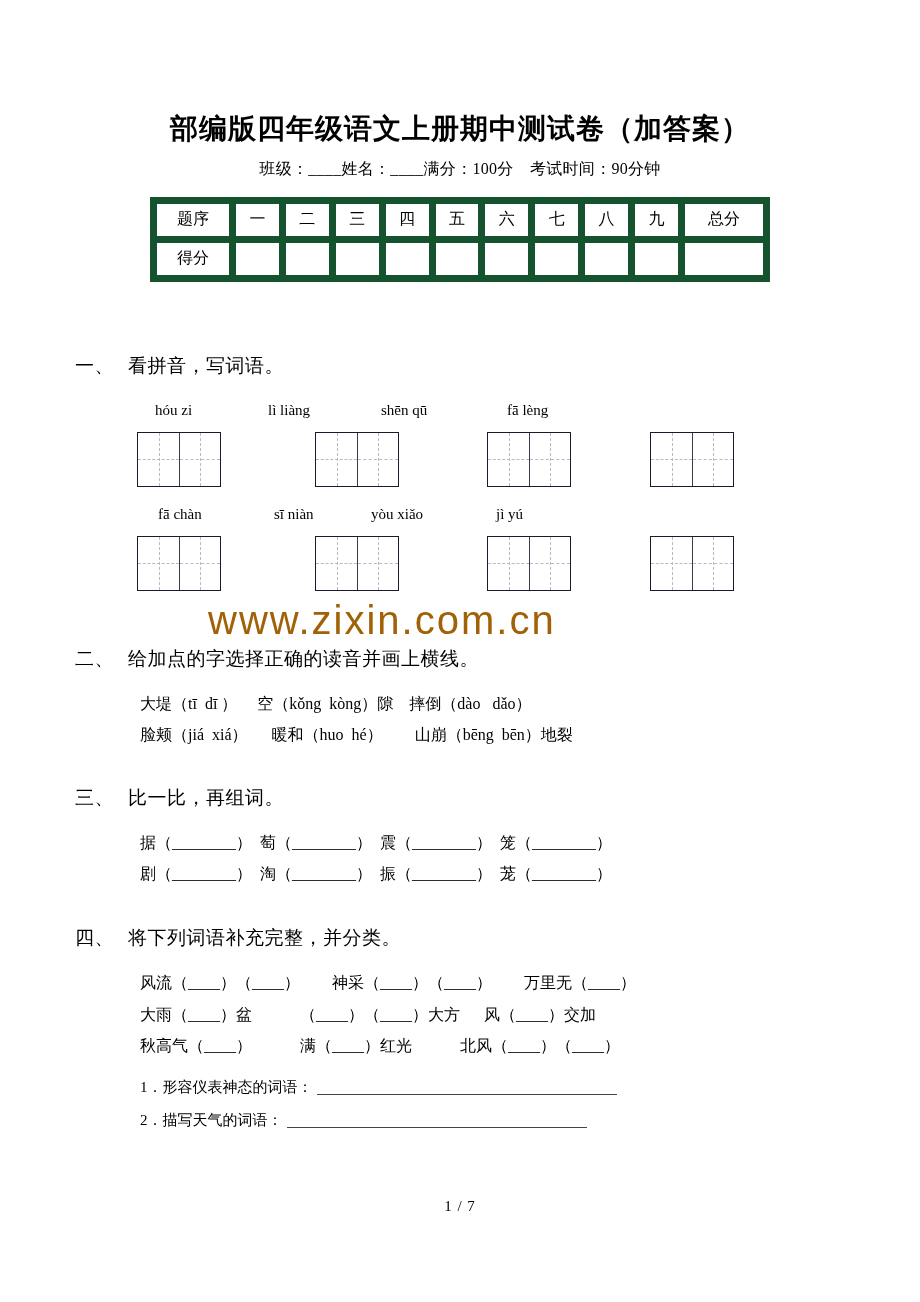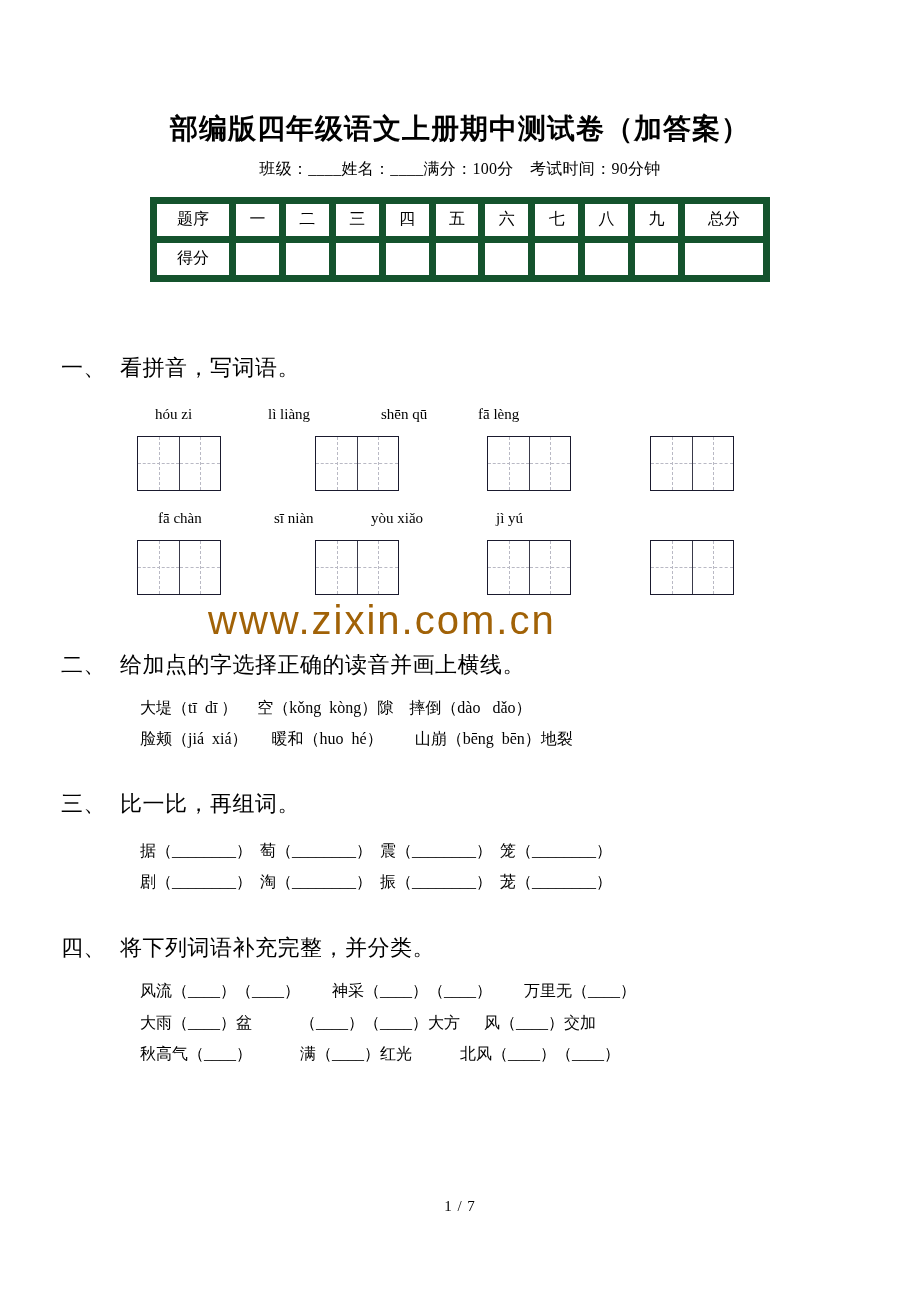--- a/index.html
+++ b/index.html
@@ -76,22 +76,22 @@
     vertical-align: middle;
     font-size: 16px;
     padding: 0;
   }
   table.score-table td.label-col { width: 72px; }
   table.score-table td.total-col { width: 78px; }
 
   
   .section { margin: 0 0 0 0; }
   .section-heading {
-    font-size: 22px;
-    margin: 2px;
+    font-size: 19px;
+    margin: 16px;
     padding-left: 59px;
     letter-spacing: 0.5px;
   }
   .section-heading .num { margin-right: 14px; }
 
   .q-line {
     font-size: 16px;
     padding-left: 140px;
     line-height: 1.95;
     white-space: pre;
@@ -223,21 +223,21 @@
 
     <div class="section" style="margin-top:71px;">
       <p class="section-heading">
         <span class="num">一、</span><span>看拼音，写词语。</span>
       </p>
 
       <div class="pinyin-row" style="margin-top:23px;">
         <span style="left:155px;">hóu zi</span>
         <span style="left:268px;">lì liàng</span>
         <span style="left:381px;">shēn qū</span>
-        <span style="left:478px;">fā lèng</span>
+        <span style="left:507px;">fā lèng</span>
       </div>
 
       <div class="boxes-row" style="margin-top:2px;">
         <div class="tzg" style="left:137px;">
           <div class="cell"></div>
           <div class="cell"></div>
         </div>
         <div class="tzg" style="left:315px;">
           <div class="cell"></div>
           <div class="cell"></div>
@@ -301,19 +301,23 @@
 
     <div class="section" style="margin-top:36px;">
       <p class="section-heading">
         <span class="num">四、</span><span>将下列词语补充完整，并分类。</span>
       </p>
       <div style="margin-top:12px;">
         <div class="q-line">风流（____）（____）        神采（____）（____）        万里无（____）</div>
         <div class="q-line">大雨（____）盆            （____）（____）大方      风（____）交加</div>
         <div class="q-line">秋高气（____）            满（____）红光            北风（____）（____）</div>
       </div>
+      <div style="margin-top:10px;">
+        <div class="subq"><span>1．形容仪表神态的词语：</span><span class="blankline"></span></div>
+        <div class="subq"><span>2．描写天气的词语：</span><span class="blankline"></span></div>
+      </div>
     </div>
 
   </div>
 
   <div class="page-footer">1 / 7</div>
 
 </div>
 
 </body></html>

